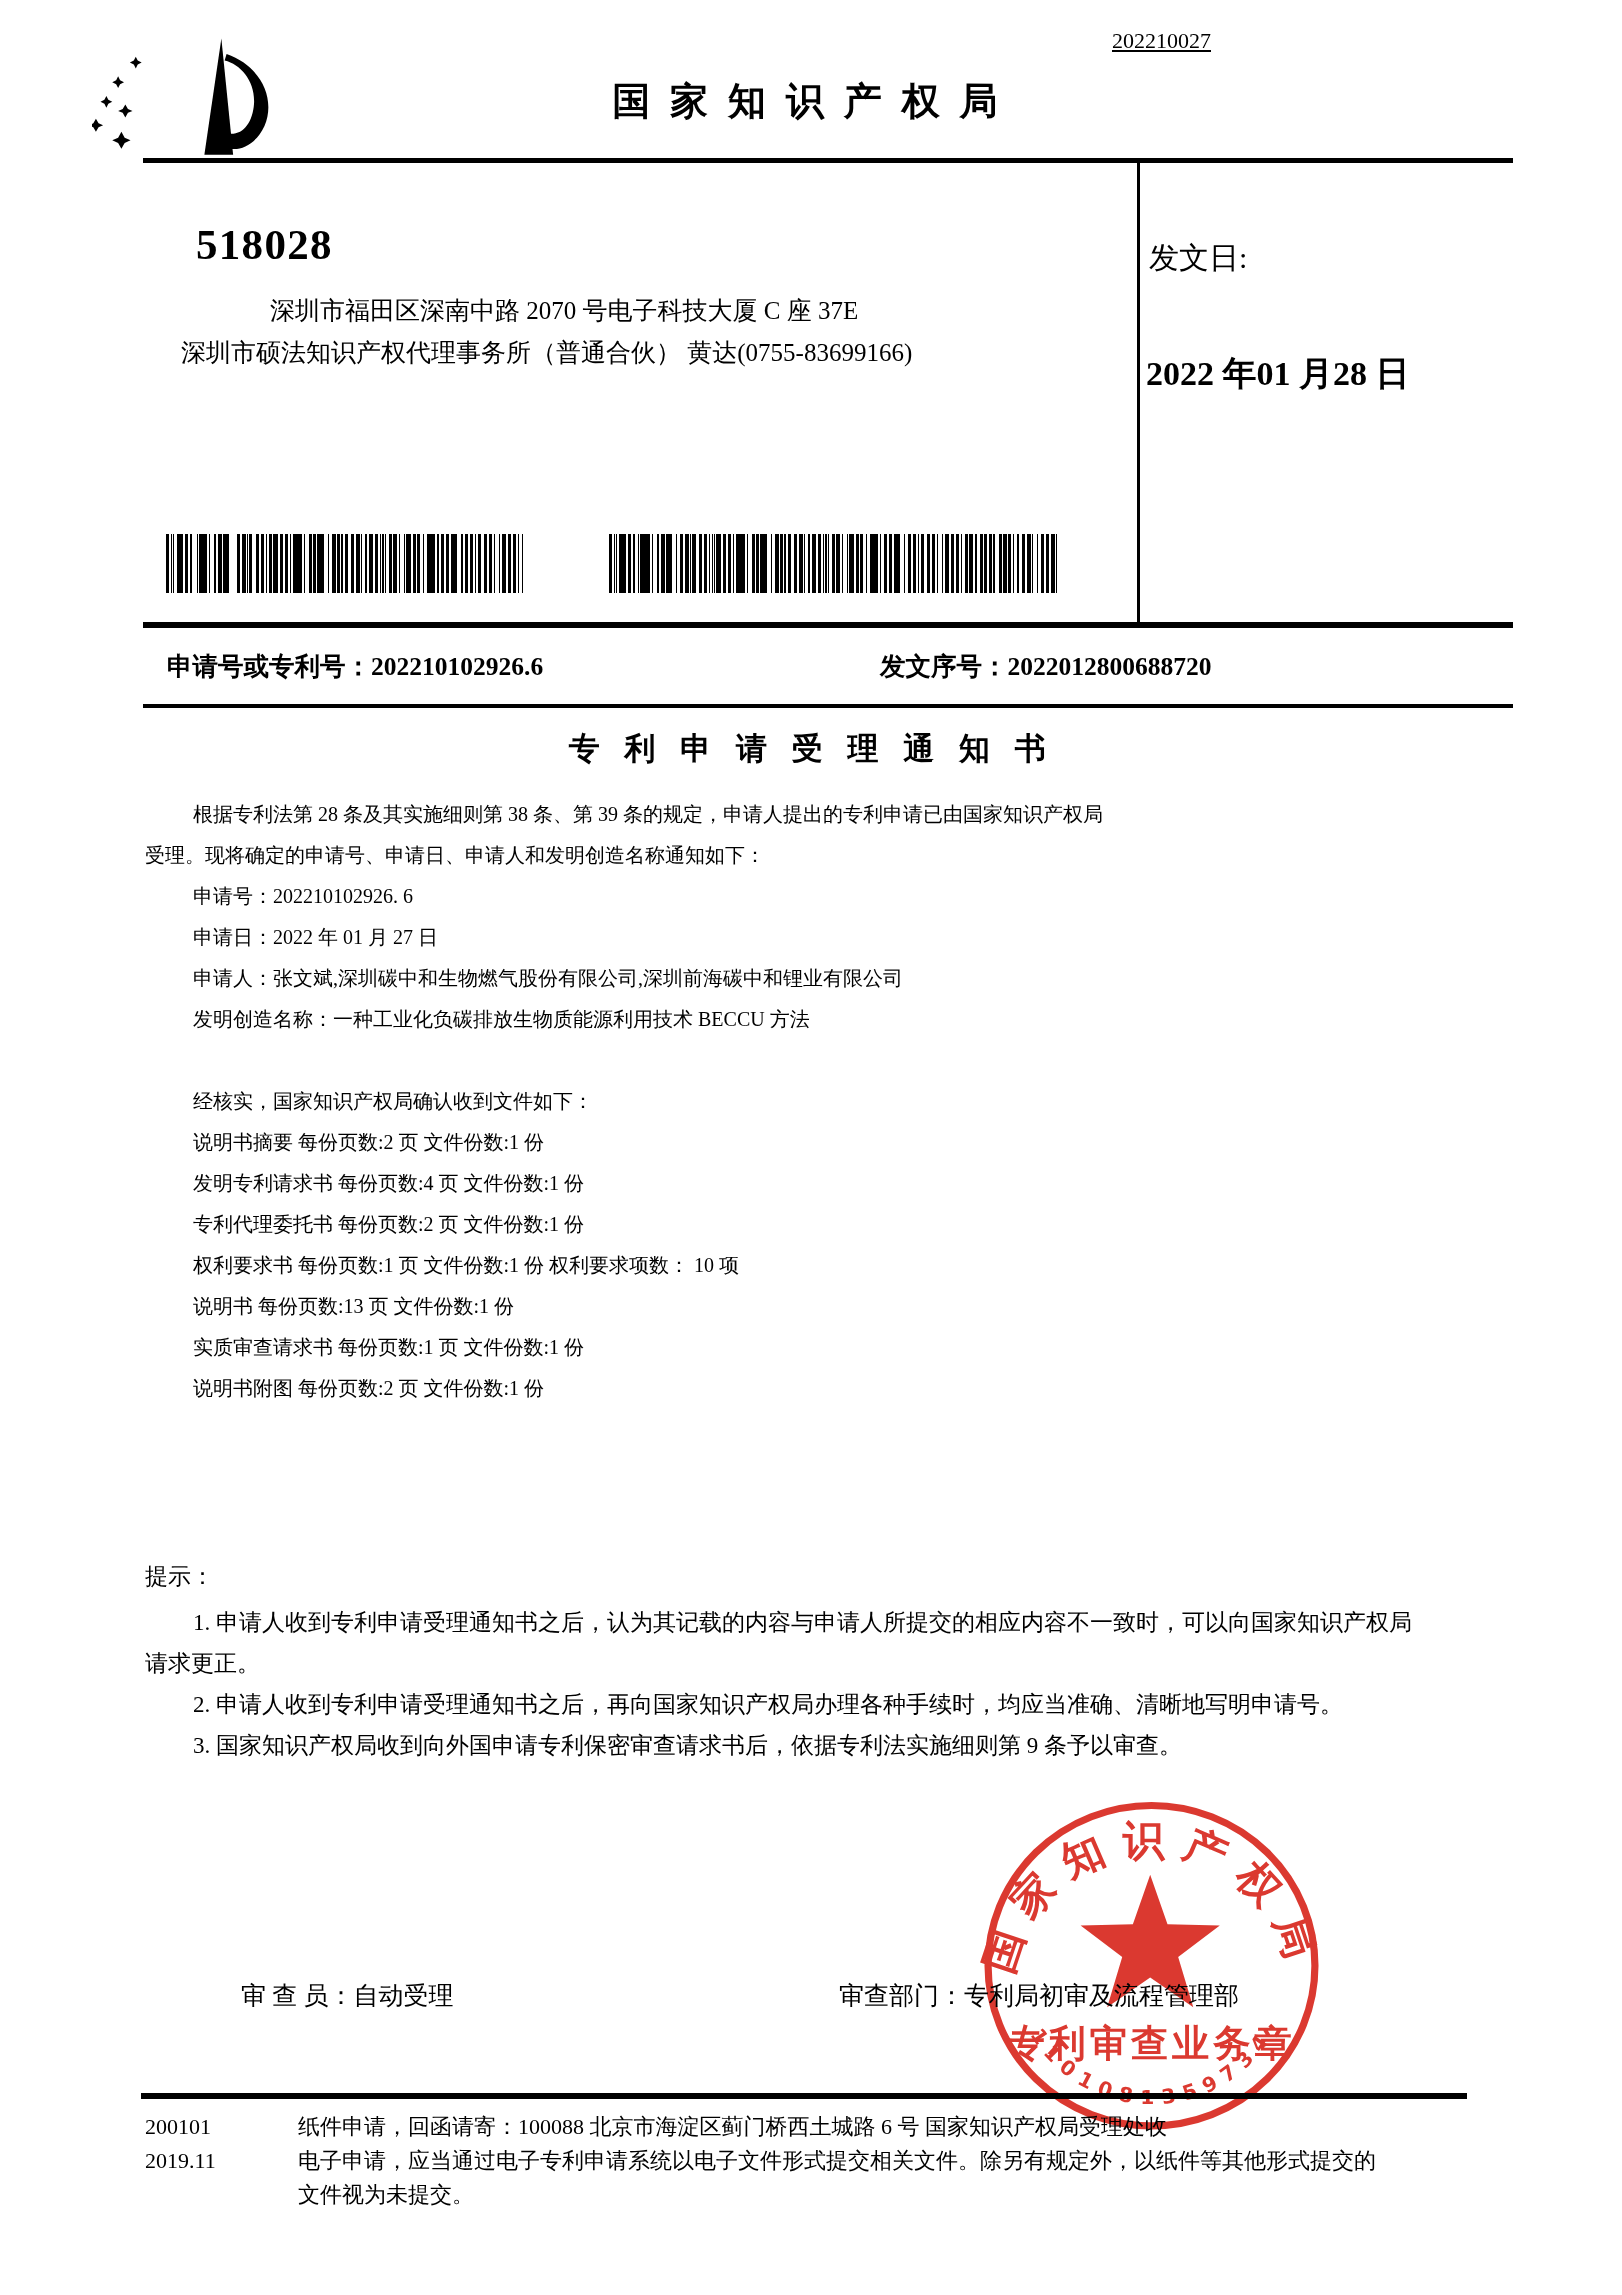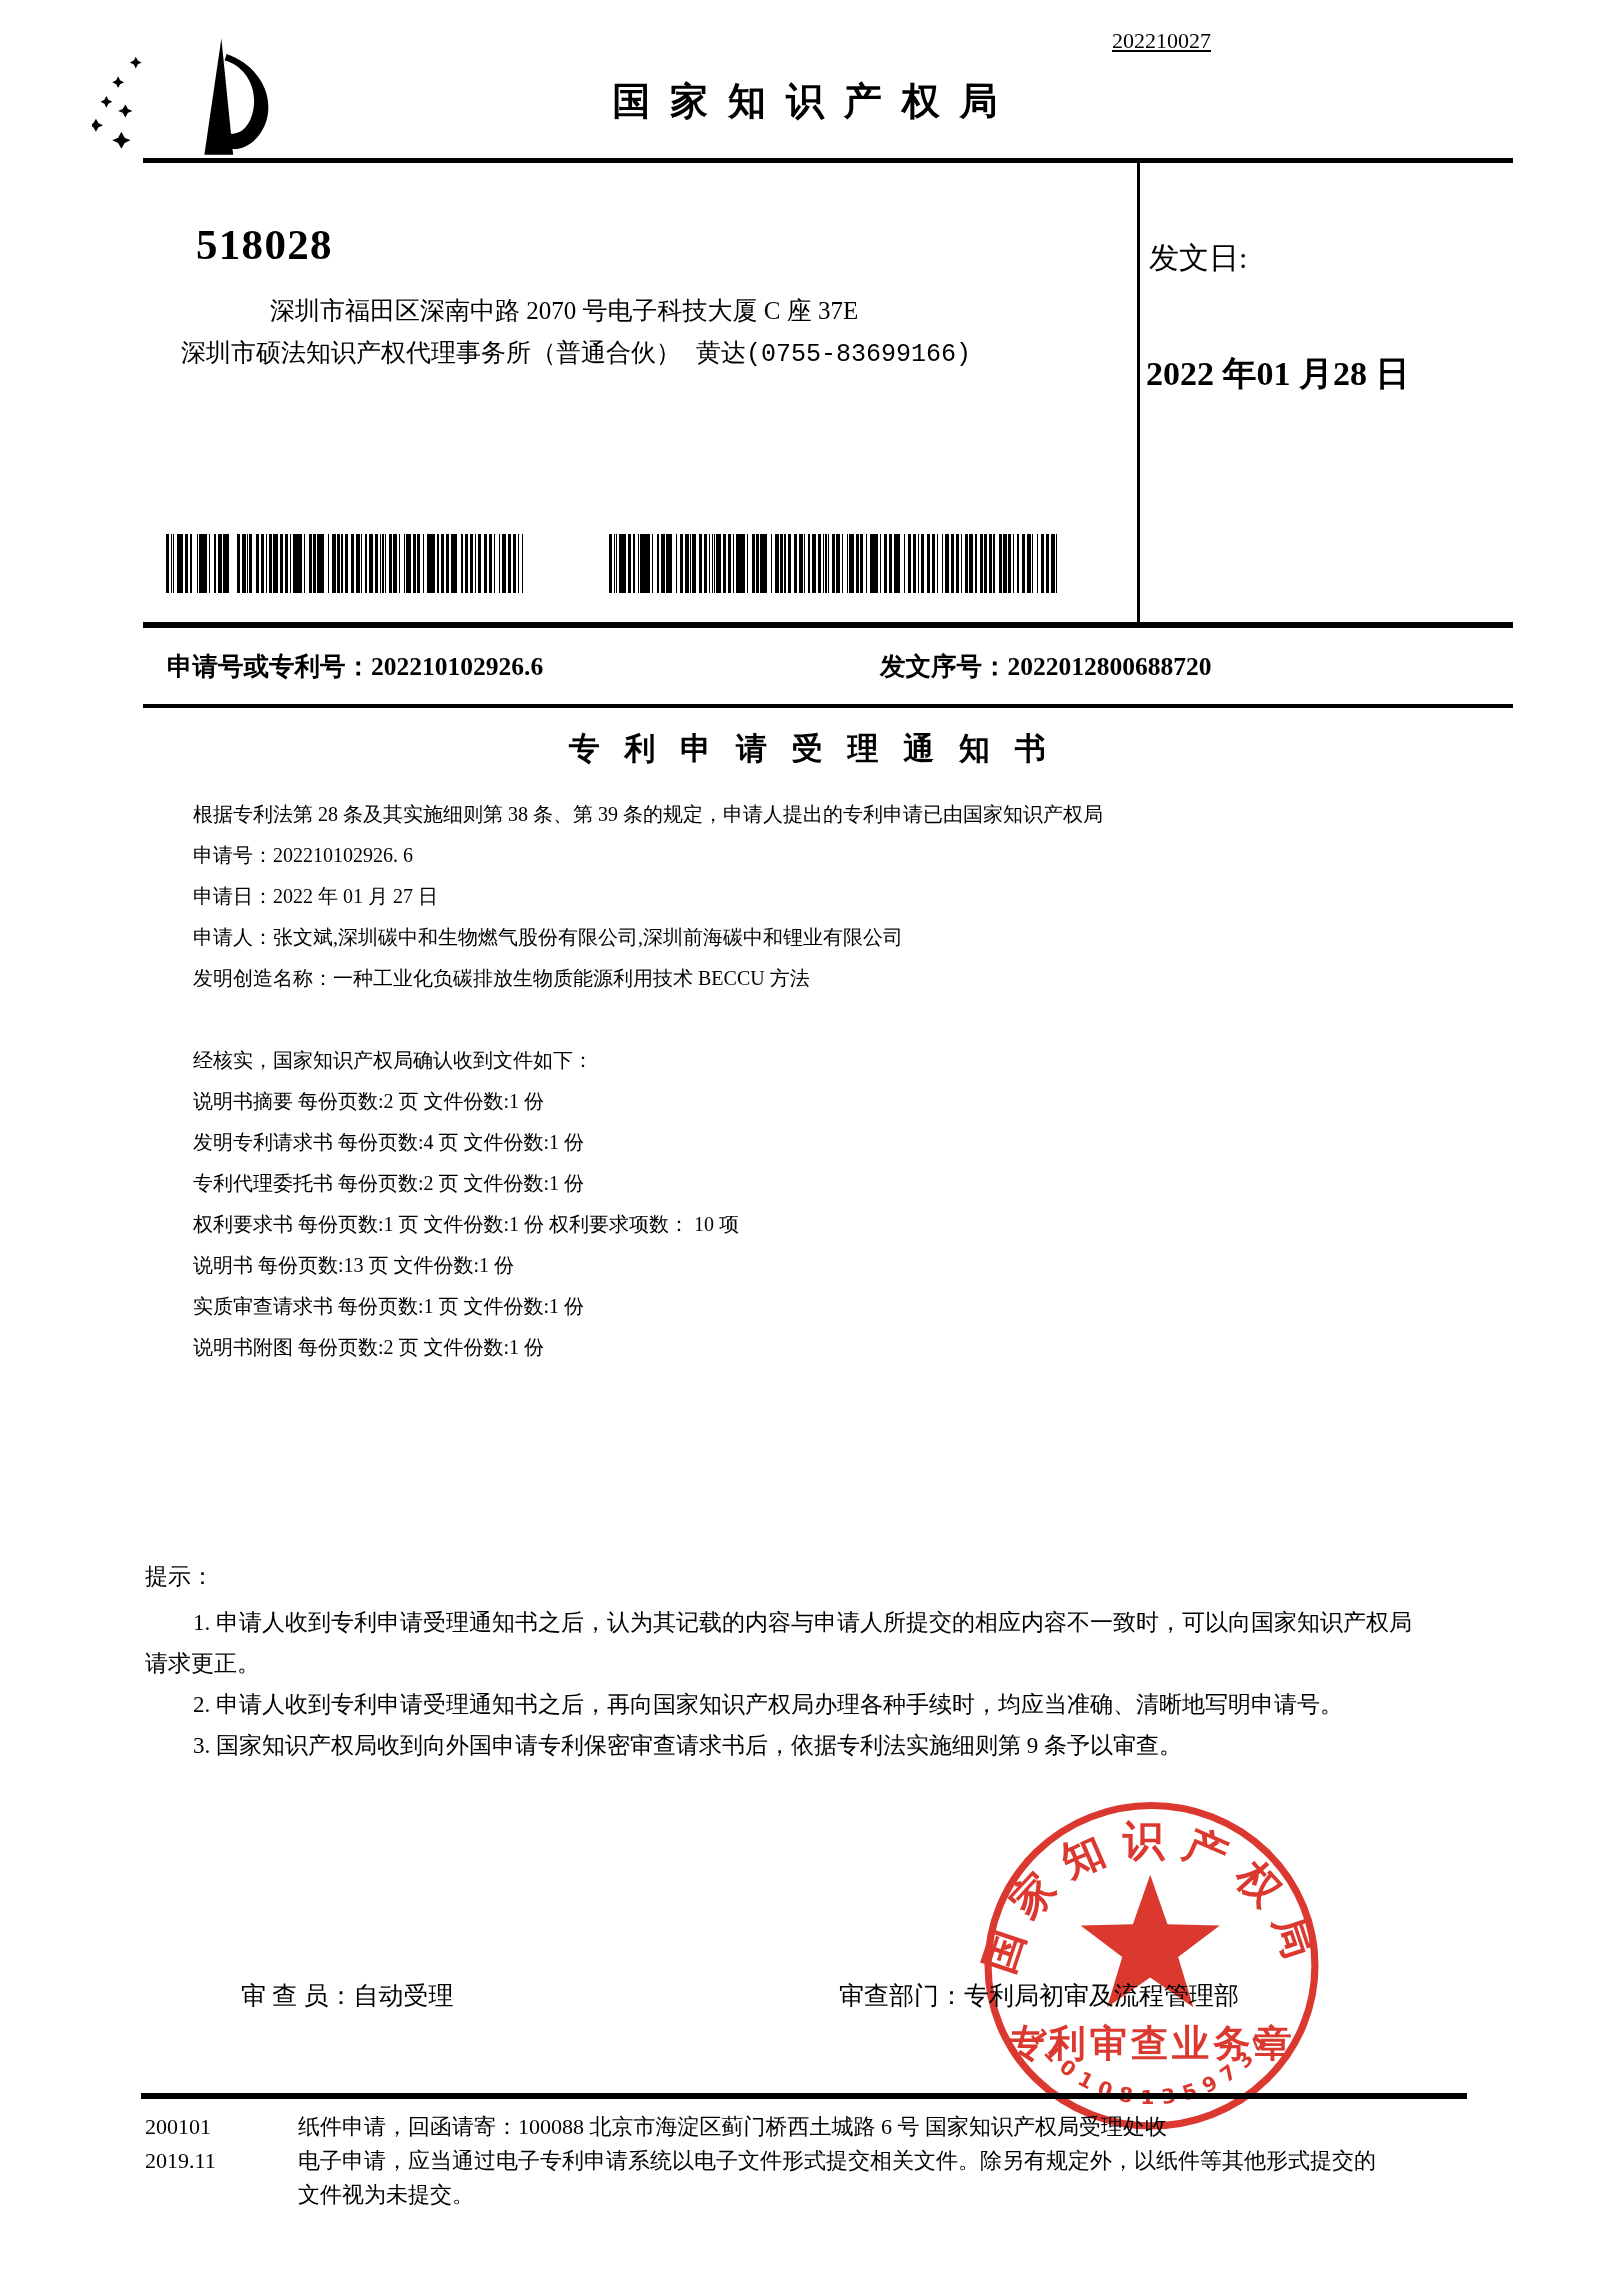--- a/index.html
+++ b/index.html
@@ -59,35 +59,36 @@
 
   <div class="abs hdr-title">国 家 知 识 产 权 局</div>
 
   <div class="rule" style="left:143px; top:158px; width:1370px; height:5.2px;"></div>
   <div class="rule" style="left:1137px; top:158px; width:3.3px; height:466px;"></div>
   <div class="rule" style="left:143px; top:622px; width:1370px; height:5.9px;"></div>
   <div class="rule" style="left:143px; top:704px; width:1370px; height:3.9px;"></div>
 
   <div class="abs zip" style="left:196px; top:220px;">518028</div>
   <div class="abs addr" style="left:270px; top:294px;">深圳市福田区深南中路 2070 号电子科技大厦 C 座 37E</div>
-  <div class="abs addr" style="left:181px; top:336px;font-family:Liberation Mono, monospace;">深圳市硕法知识产权代理事务所（普通合伙）  黄达(0755-83699166)</div>
+  <div class="abs addr" style="left:181px; top:336px;">深圳市硕法知识产权代理事务所（普通合伙）  黄达(0755-83699166)</div>
 
   <div class="abs issue-label" style="left:1149px; top:238px;">发文日:</div>
   <div class="abs issue-date" style="left:1146px; top:351px;">2022 年01 月28 日</div>
 
   <div class="barcode" style="left:166px; width:357px;"></div>
   <div class="barcode" style="left:609px; width:450px;"></div>
 
   <div class="abs appno-row" style="left:167px; top:649px;"><span>申请号或专利号：</span><span>202210102926.6</span></div>
   <div class="abs appno-row" style="left:880px; top:649px;"><span>发文序号：</span><span>2022012800688720</span></div>
 
   <div class="abs notice-title">专 利 申 请 受 理 通 知 书</div>
 
   <div class="abs body-block">
     <div class="ind">根据专利法第 28 条及其实施细则第 38 条、第 39 条的规定，申请人提出的专利申请已由国家知识产权局</div>
+    <div>受理。现将确定的申请号、申请日、申请人和发明创造名称通知如下：</div>
     <div class="ind">申请号：202210102926. 6</div>
     <div class="ind">申请日：2022 年 01 月 27 日</div>
     <div class="ind">申请人：张文斌,深圳碳中和生物燃气股份有限公司,深圳前海碳中和锂业有限公司</div>
     <div class="ind">发明创造名称：一种工业化负碳排放生物质能源利用技术 BECCU 方法</div>
     <div class="blank"></div>
     <div class="ind">经核实，国家知识产权局确认收到文件如下：</div>
     <div class="ind">说明书摘要 每份页数:2 页  文件份数:1 份</div>
     <div class="ind">发明专利请求书 每份页数:4 页  文件份数:1 份</div>
     <div class="ind">专利代理委托书 每份页数:2 页  文件份数:1 份</div>
     <div class="ind">权利要求书 每份页数:1 页  文件份数:1 份  权利要求项数：  10 项</div>

